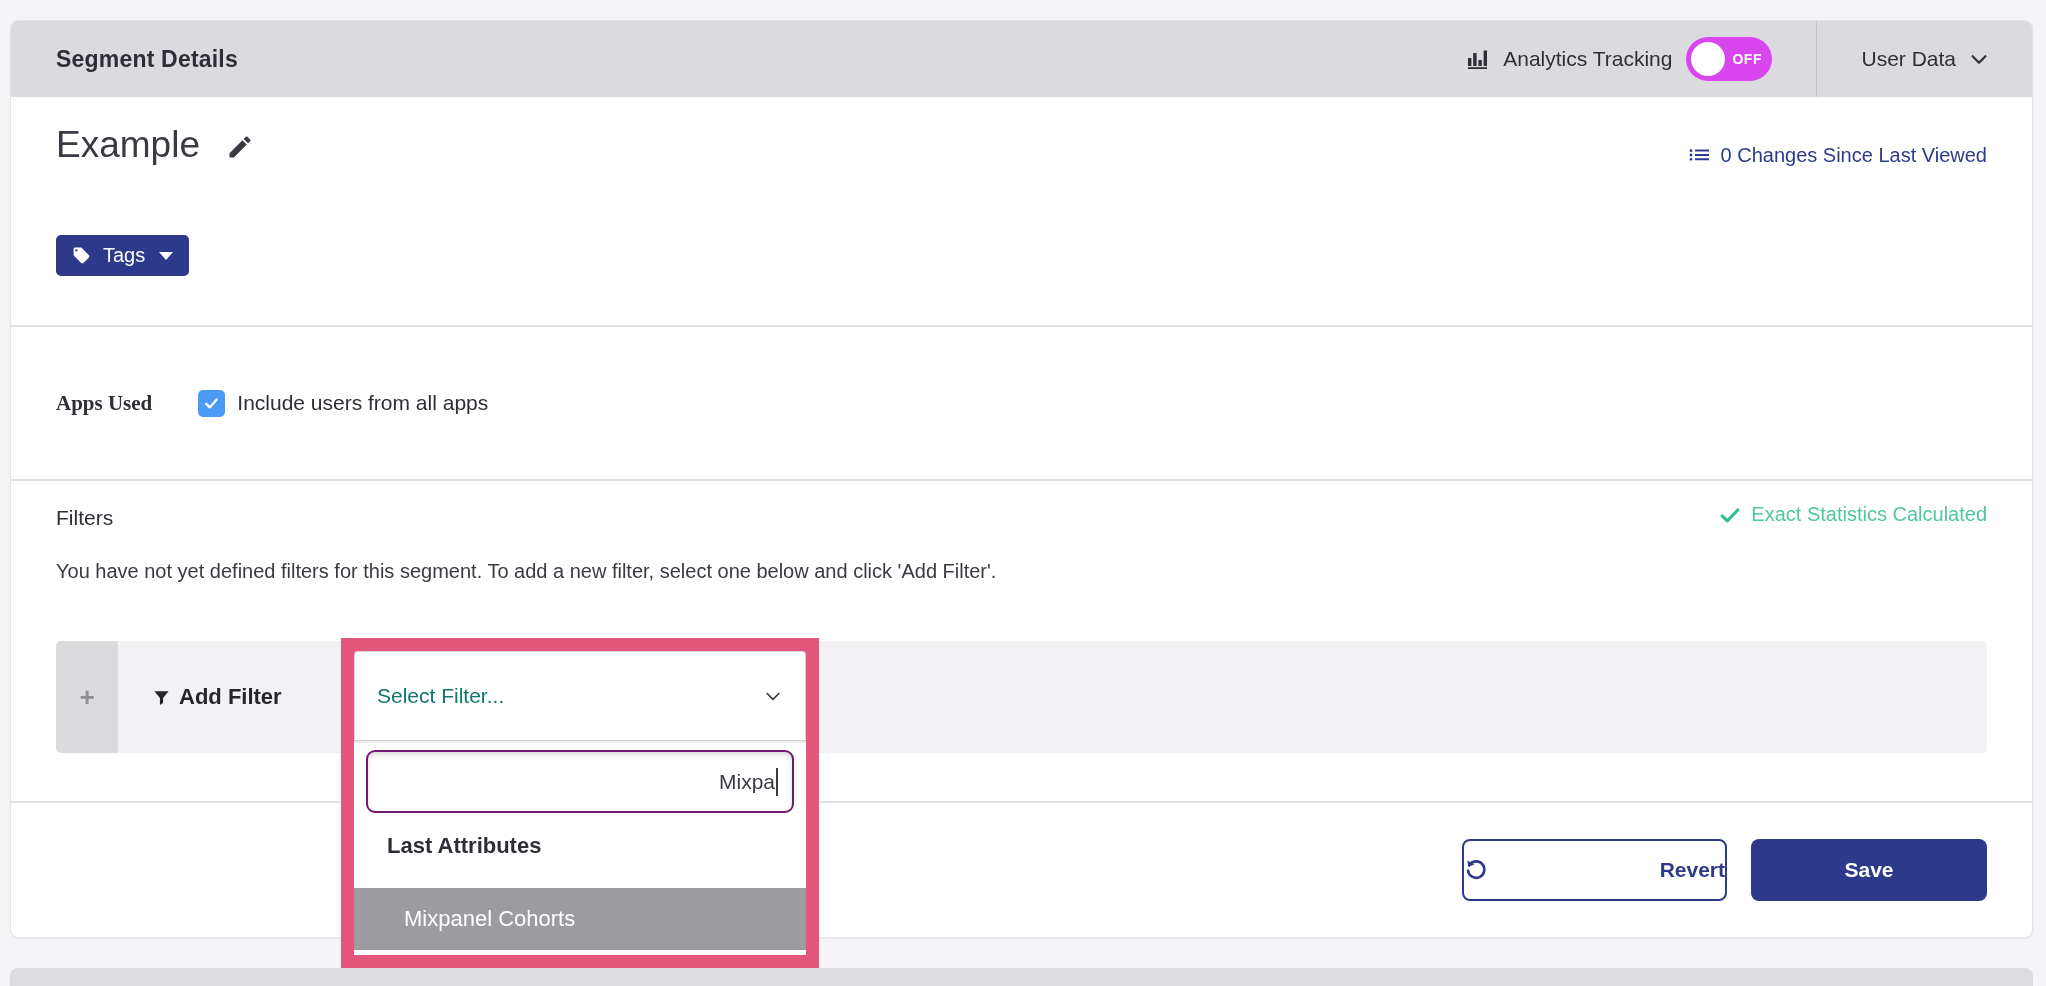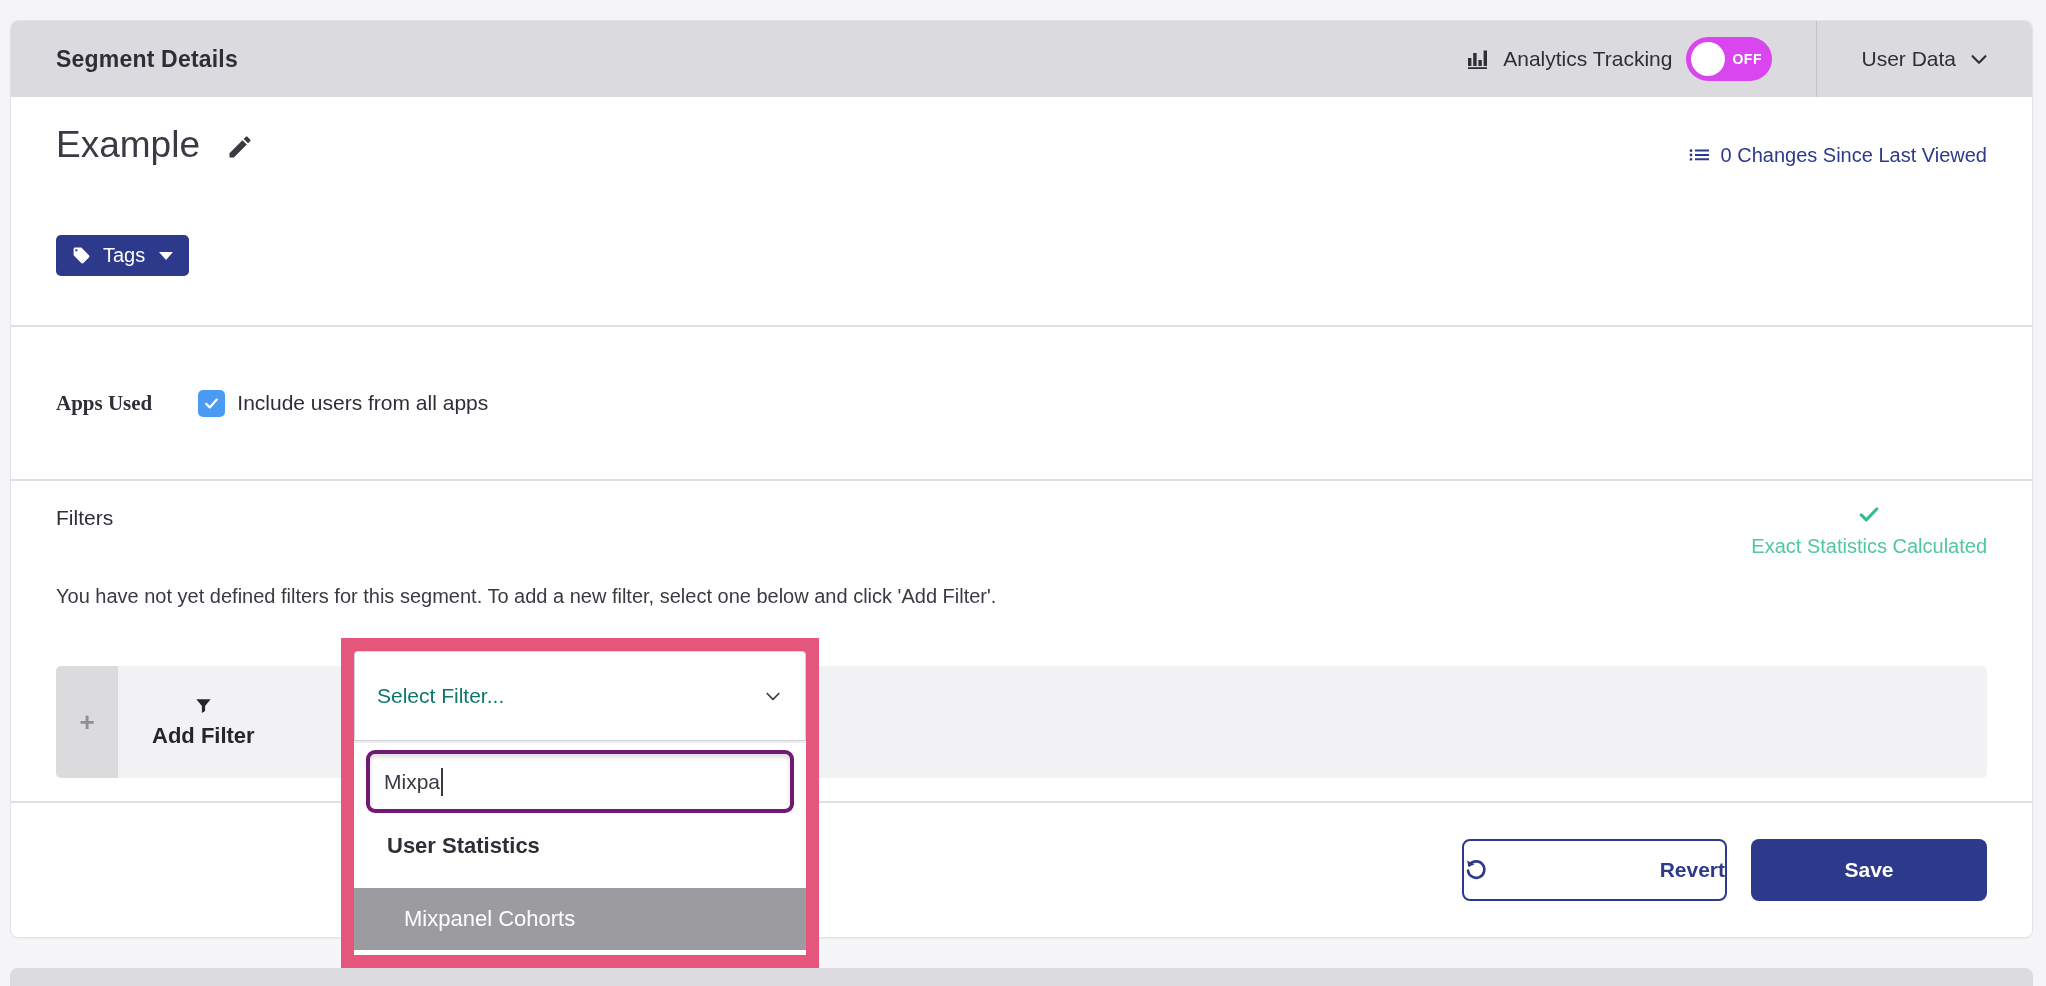--- a/index.html
+++ b/index.html
@@ -66,53 +66,53 @@
   .checkbox {
     width:27px; height:27px; border-radius:5px; background:#4B9BF5;
     display:flex; align-items:center; justify-content:center; cursor:pointer; flex:0 0 27px;
   }
   .apps-checkbox-label { font-size:21px; margin-left:12px; color:#2E2F36; }
 
   
   .sec-filters { height:323px; padding-top:22px; }
   .filters-head-row { display:flex; justify-content:space-between; align-items:flex-start; }
   .filters-heading { font-size:21px; font-weight:500; color:#2E2F36; line-height:30px; }
-  .exact-stats { display:flex; align-items:center; gap:10px; color:#4FC7A0; font-size:20px;flex-direction:column; }
+  .exact-stats { display:flex; align-items:center; gap:10px; color:#4FC7A0; font-size:20px; }
   .filters-desc { margin-top:24px; font-size:20px; color:#3A3B42; line-height:28px; }
   .add-filter-row {
     margin-top:56px; height:112px; background:#F2F2F4; border-radius:5px;
     display:flex; align-items:center; position:relative;
   }
   .plus-cell {
     width:62px; height:112px; background:#DBDBDE; border-radius:5px 0 0 5px;
     display:flex; align-items:center; justify-content:center; cursor:pointer;
   }
   .plus-glyph { color:#8E8E94; font-size:26px; font-weight:700; line-height:1; }
-  .add-filter-label { display:flex; align-items:center; gap:8px; margin-left:34px; cursor:default;flex-direction:column; }
+  .add-filter-label { display:flex; align-items:center; gap:8px; margin-left:34px; cursor:default; }
   .add-filter-text { font-size:22px; font-weight:700; color:#25262C; }
 
   
   .dd-overlay {
     position:absolute; left:341px; top:638px; width:478px; height:330px;
     background:#E4567C; padding:13px; z-index:50;
     display:flex; flex-direction:column;
   }
   .dd-select {
     height:90px; flex:0 0 90px; background:#FFFFFF;
     border:1px solid #D6D6DB; border-bottom:1px solid #CfCFD5; border-radius:4px 4px 0 0;
     display:flex; align-items:center; justify-content:space-between;
     padding:0 22px; cursor:pointer;
   }
   .dd-select-text { font-size:21px; color:#0f766e; }
   .dd-panel { flex:1; background:#FFFFFF; box-shadow:inset 0 2px 0 #ECECEF; }
   .dd-search {
     margin:9px 12px 0 12px; height:63px;
-    border:4px solid #701a75; border-radius:9px; background:#FFFFFF;
+    border:2px solid #701a75; border-radius:9px; background:#FFFFFF;
     box-shadow:inset 0 3px 5px rgba(0,0,0,0.14);
-    display:flex; align-items:center; padding:0 14px; cursor:text;
+    display:flex; align-items:center; padding:0 14px; cursor:text;justify-content:flex-end;
   }
   .dd-search-text { font-size:21px; color:#3A3B42; }
   .text-caret { display:inline-block; width:2px; height:28px; background:#3A3B42; margin-left:1px; vertical-align:middle; }
   .dd-group-header { margin-top:14px; padding-left:33px; font-size:22px; font-weight:700; color:#2E2F36; line-height:38px; }
   .dd-option {
     margin-top:23px; height:62px; background:#9C9CA0; color:#FFFFFF;
     display:flex; align-items:center; padding-left:50px; font-size:22px; cursor:pointer;
   }
 
   
@@ -264,20 +264,20 @@
         <svg width="20" height="20" viewBox="0 0 24 24">
             <path d="M5 9l7 7 7-7" fill="none" stroke="#3A3B42" stroke-width="2" stroke-linecap="round" stroke-linejoin="round"></path>
           </svg>
       </span>
     </div>
     <div class="dd-panel">
       <div class="dd-search">
         <span class="dd-search-text">Mixpa</span>
           <span class="text-caret"></span>
       </div>
-      <div class="dd-group-header">User Statistics</div>
+      <div class="dd-group-header">Last Attributes</div>
       <div class="dd-option">Mixpanel Cohorts</div>
     </div>
   </div>
 
   <div class="bottom-bar"></div>
 
 </div>
 
 </body></html>

